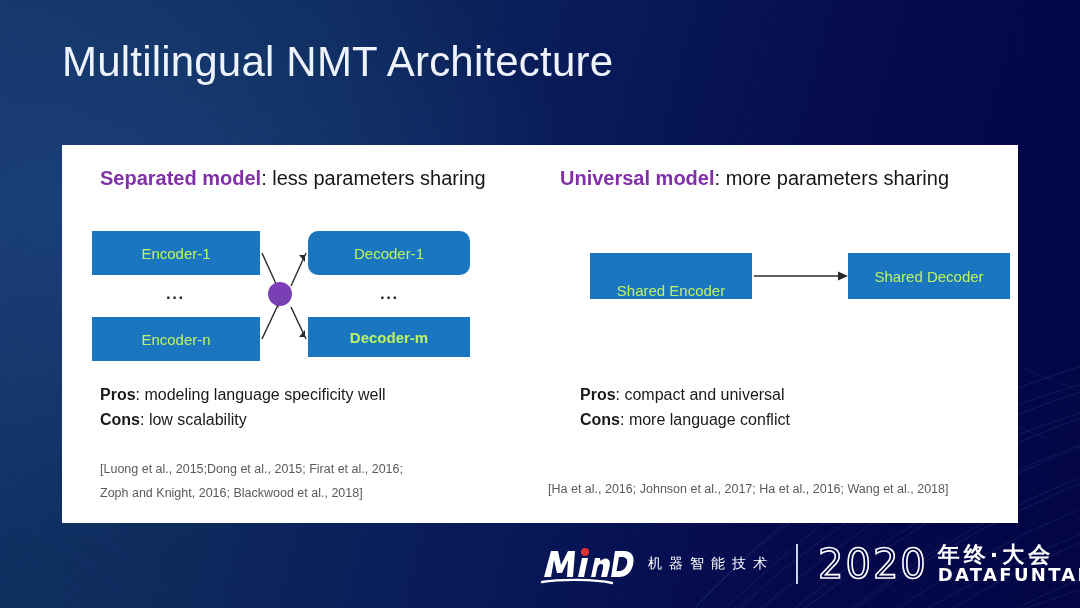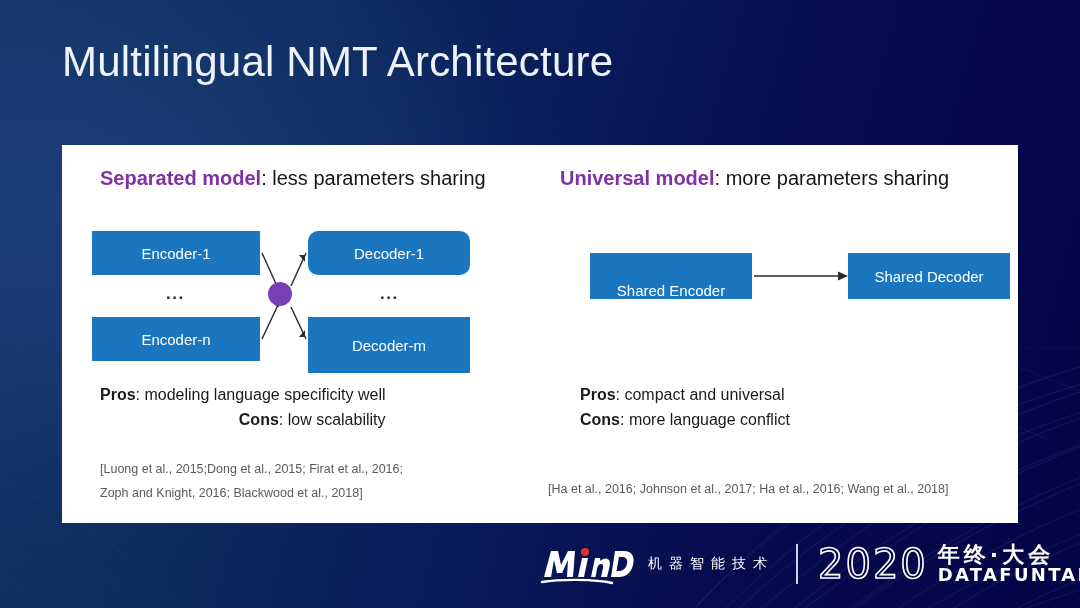--- a/index.html
+++ b/index.html
@@ -92,31 +92,31 @@
   .diagram-sep {
     position: absolute;
     left: 30px;
     top: 86px;
     width: 408px;
     height: 130px;
   }
   .nodebox {
     position: absolute;
     background: #1b76c0;
-    color: #ffffff;
+    color: #bef264;
     font-size: 15px;
     display: flex;
     align-items: center;
     justify-content: center;
     box-sizing: border-box;
   }
   .sep-enc1 { left: 0px;   top: 0px;  width: 168px; height: 44px; }
   .sep-encn { left: 0px;   top: 86px; width: 168px; height: 44px; }
   .sep-dec1 { left: 216px; top: 0px;  width: 162px; height: 44px; border-radius: 10px; }
-  .sep-decm { left: 216px; top: 86px; width: 162px; height: 56px; }
+  .sep-decm { left: 216px; top: 86px; width: 162px; height: 40px; font-weight: bold; }
 
   .dots {
     position: absolute;
     font-size: 17px;
     font-weight: bold;
     color: #2b2b2b;
     letter-spacing: 1.5px;
     line-height: 1;
   }
   .dots-left  { left: 74px;  top: 54px; }
@@ -157,21 +157,21 @@
 
   
   .proscons {
     position: absolute;
     font-size: 16px;
     color: #1a1a1a;
     line-height: 1.55;
     white-space: nowrap;
   }
   .proscons b { font-weight: bold; }
-  .col-left  .proscons { left: 38px; top: 238px; text-align: right; }
+  .col-left  .proscons { left: 38px; top: 238px; }
   .col-right .proscons { left: 40px; top: 238px; }
 
   
   .citation {
     position: absolute;
     font-size: 12.5px;
     color: #5a5a5a;
     line-height: 1.9;
     white-space: nowrap;
   }

